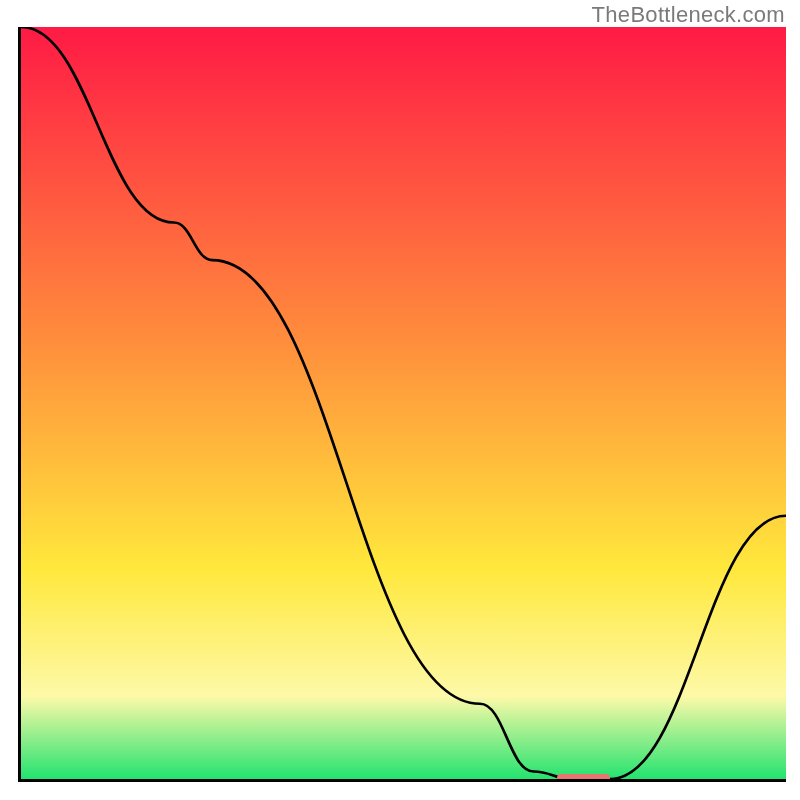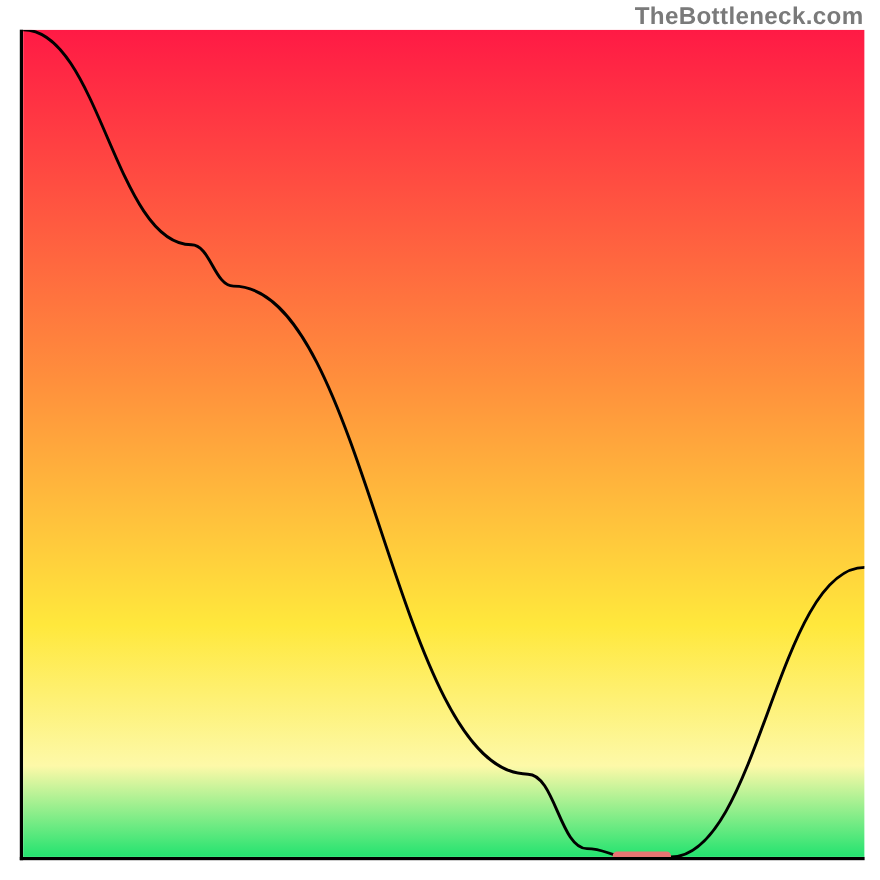--- a/index.html
+++ b/index.html
@@ -1,18 +1,18 @@
 <!DOCTYPE html>
 <html><head>
 <meta charset="utf-8">
 <style>
 *{margin:0;padding:0;box-sizing:border-box;}
 body{width:800px;height:800px;font-family:Arial,Helvetica,sans-serif;background:#fff;overflow:hidden;}
 .wrap{position:relative;width:800px;height:800px;}
-.attrib{position:absolute;top:2px;right:15px;font-size:22px;color:#7a7a7a;font-weight:700;letter-spacing:0.3px;}
+.attrib{position:absolute;top:2px;right:15px;font-size:22px;color:#7a7a7a;font-weight:400;letter-spacing:0.3px;}
 .frame{position:absolute;left:18px;top:27px;width:768px;height:755px;border-left:3px solid #000;border-bottom:3px solid #000;}
 .plot{position:absolute;inset:0;overflow:hidden;}
 .grad{position:absolute;inset:0;}
 svg.curve{position:absolute;inset:0;width:100%;height:100%;}
 .dash{position:absolute;height:9px;border-radius:4px;background:#e77572;}
 </style>
 </head>
 <body>
 
 <div class="wrap">

